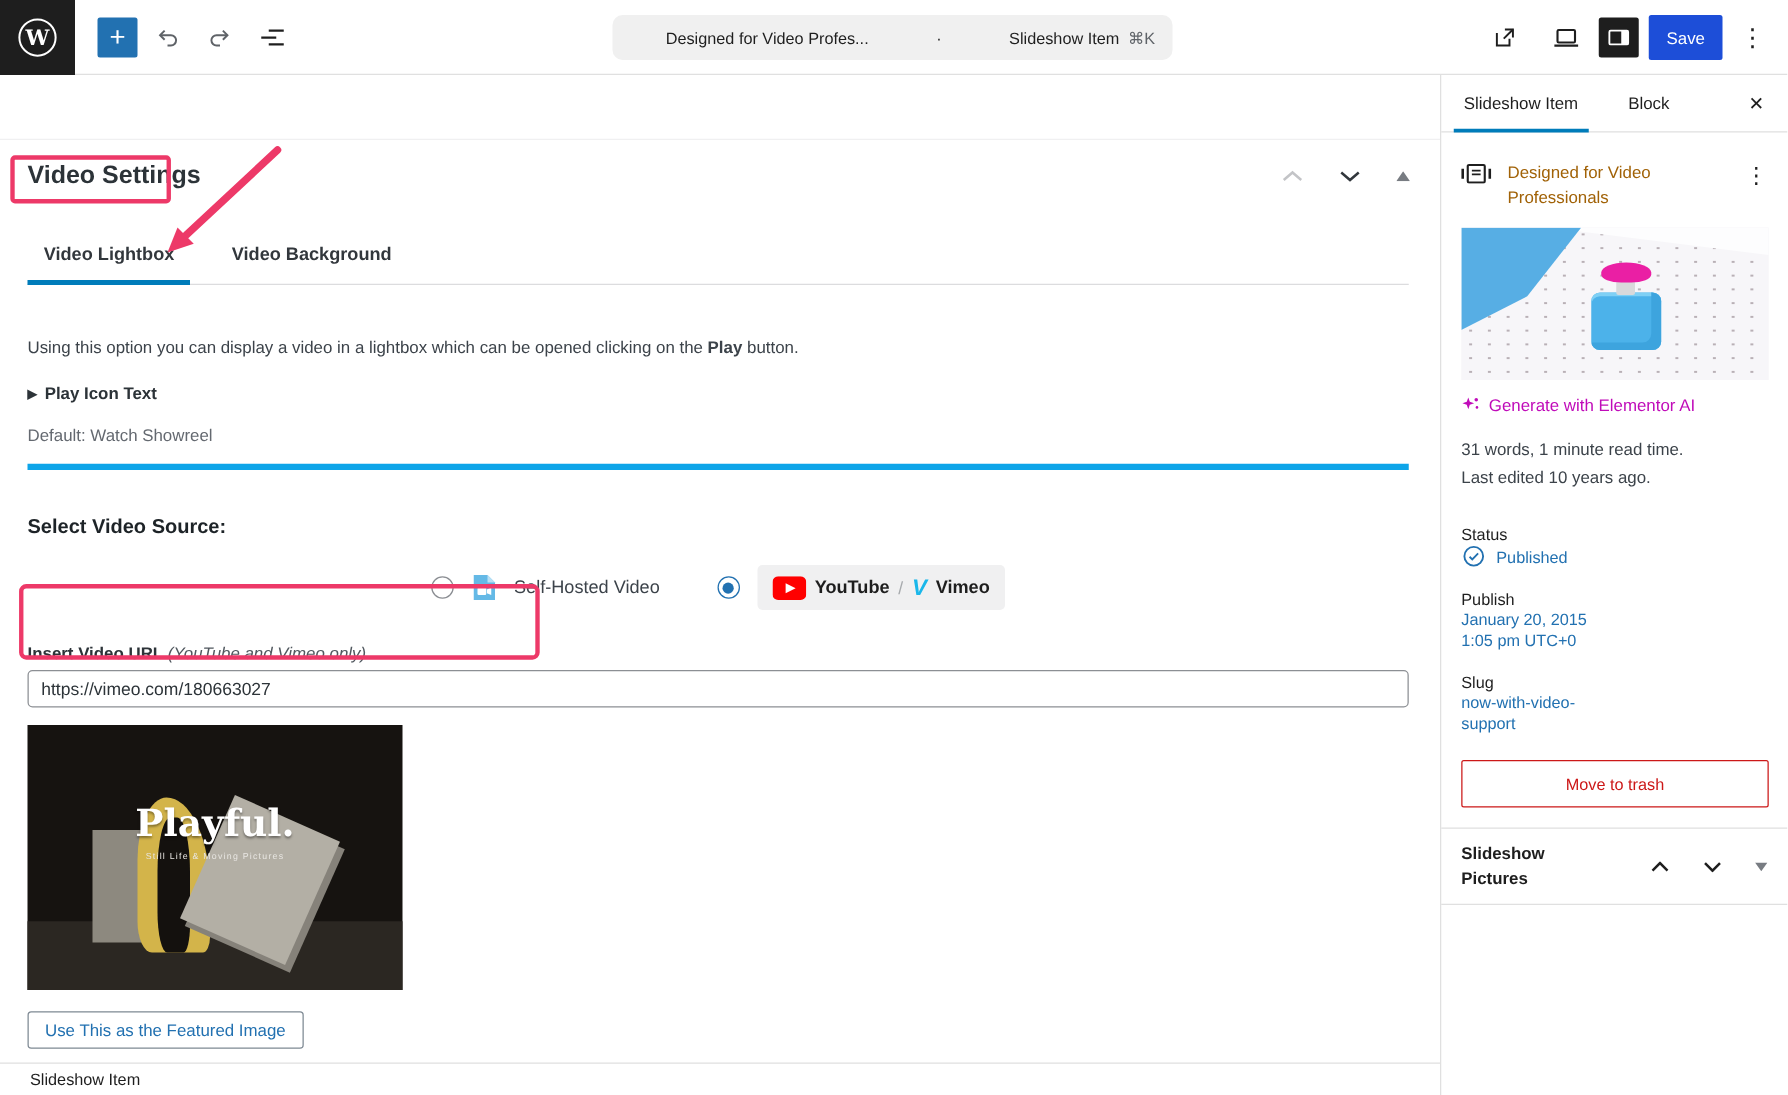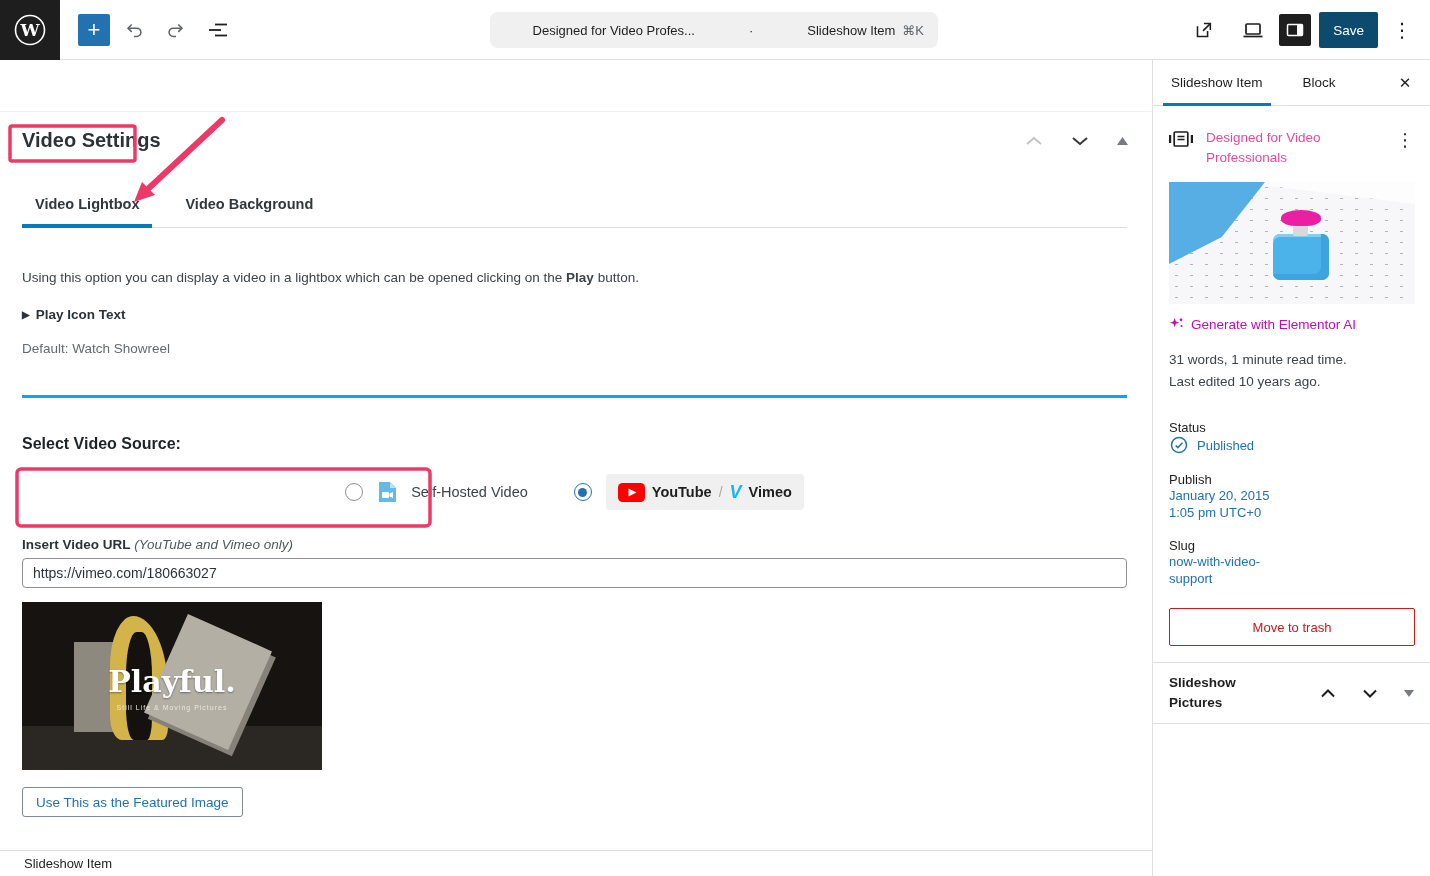--- a/index.html
+++ b/index.html
@@ -9,21 +9,21 @@
   .topbar { height:60px; display:flex; align-items:center; position:relative; background:#fff; border-bottom:1px solid #e0e0e0; }
   .wp-logo { width:60px; height:60px; background:#1e1e1e; display:flex; align-items:center; justify-content:center; flex:none; cursor:pointer; }
   .inserter-btn { width:32px; height:32px; margin-left:18px; background:#2271b1; border:none; border-radius:2px; color:#fff; font-size:22px; line-height:30px; text-align:center; cursor:pointer; flex:none; }
   .tool-icon { width:36px; height:36px; border:none; background:none; display:flex; align-items:center; justify-content:center; cursor:pointer; margin-left:6px; flex:none; }
   .doc-pill { position:absolute; left:490px; top:12px; width:448px; height:36px; background:#f0f0f0; border-radius:8px; display:flex; align-items:center; justify-content:center; font-size:13px; cursor:pointer;gap:48px; }
   .doc-pill .title-txt { font-weight:400; color:#1e1e1e; }
   .doc-pill .sep { margin:0 6px; color:#1e1e1e; }
   .doc-pill .kbd { position:absolute; right:14px; color:#5f6368; font-size:13px; }
   .topbar-right { position:absolute; right:12px; top:0; height:60px; display:flex; align-items:center; gap:8px; }
   .sidebar-toggle { width:32px; height:32px; background:#1e1e1e; border:none; border-radius:2px; display:flex; align-items:center; justify-content:center; cursor:pointer; }
-  .save-btn { height:36px; padding:0 14px; background:#0c4a6e; color:#fff; border:none; border-radius:2px; font-size:13.5px; cursor:pointer; }
+  .save-btn { height:36px; padding:0 14px; background:#1d4ed8; color:#fff; border:none; border-radius:2px; font-size:13.5px; cursor:pointer; }
   .kebab { background:none; border:none; font-size:20px; color:#1e1e1e; cursor:pointer; padding:4px 6px; letter-spacing:0; }
 
   
   .workspace { display:flex; height:816px; }
   .content-col { width:1152px; position:relative; background:#fff; }
   .side-col { width:278px; border-left:1px solid #e0e0e0; background:#fff; position:relative; font-size:13px; }
 
   
   .metabox { margin-top:51px; border-top:1px solid #f0f0f1; }
   .mb-header { display:flex; align-items:center; justify-content:space-between; padding:17px 24px 0 22px; }
@@ -32,35 +32,35 @@
   .mb-controls button { background:none; border:none; cursor:pointer; display:flex; align-items:center; }
   .tabs { margin:44px 25px 0 22px; border-bottom:1px solid #dcdcde; display:flex; }
   .tab { position:relative; font-size:14.5px; font-weight:700; color:#32373c; padding:0 13px 15px; cursor:pointer; background:none; border:none; font-family:inherit; }
   .tab + .tab { margin-left:20px; }
   .tab.active::after { content:""; position:absolute; left:0; right:0; bottom:-1px; height:4px; background:#007cba; }
   .mb-body { padding:0 25px 0 22px; }
   .desc { margin-top:42px; font-size:13.5px; color:#3c434a; }
   .field-label { margin-top:22px; font-size:13.5px; font-weight:700; color:#2c3338; display:flex; align-items:center; gap:6px; }
   .play-glyph { font-size:10px; color:#2c3338; }
   .txt-input { margin-top:6px; width:100%; height:30px; border:1px solid #8c8f94; border-radius:4px; padding:0 10px; font-size:14px; color:#2c3338; font-family:inherit; background:#fff; }
-  .default-note { margin-top:19px; font-size:13.5px; color:#646970; padding-bottom:39px; border-bottom:3px solid #0ea5e9; }
+  .default-note { margin-top:19px; font-size:13.5px; color:#646970; padding-bottom:15px; border-bottom:5px solid #0ea5e9; }
   .src-heading { margin-top:37px; font-size:16px; font-weight:700; color:#1d2327; }
   .radio-row { margin-top:21px; height:36px; display:flex; align-items:center;justify-content:center; }
   .radio { width:18px; height:18px; border-radius:50%; border:1.5px solid #8c8f94; background:#fff; flex:none; cursor:pointer; position:relative; }
   .radio.checked { border-color:#2271b1; }
   .radio.checked::after { content:""; position:absolute; left:3.5px; top:3.5px; width:9px; height:9px; border-radius:50%; background:#2271b1; }
   .src-label { font-size:14.5px; font-weight:500; color:#3c434a; margin-left:14px; }
   .yt-vimeo-chip { margin-left:14px; background:#f0f0f1; border-radius:4px; height:36px; display:flex; align-items:center; padding:0 12px; gap:7px; }
   .chip-brand { font-size:14.5px; font-weight:700; color:#1e1e1e; }
   .chip-sep { color:#a7aaad; font-size:14px; }
   .vimeo-v { font-style:italic; font-weight:700; font-size:18px; color:#1ab7ea; line-height:1; }
   .url-label-row { margin-top:27px; font-size:13.5px; }
   .url-label { font-weight:700; color:#2c3338; }
   .url-note { font-style:italic; color:#50575e; }
-  .thumb { margin-top:14px; width:300px; height:168px; background:#161310; position:relative; overflow:hidden; }
+  .thumb { margin-top:14px; width:300px; height:212px; background:#161310; position:relative; overflow:hidden; }
   .thumb .floor { position:absolute; left:-10%; bottom:0; width:120%; height:26%; background:#2b2722; }
   .thumb .book-left { position:absolute; left:52px; bottom:38px; width:70px; height:90px; background:#8d897f; }
   .thumb .foam { position:absolute; left:88px; bottom:30px; width:58px; height:124px; background:#d3b44a; border-radius:40% 60% 10% 20%; }
   .thumb .sculpt { position:absolute; left:104px; bottom:30px; width:26px; height:108px; background:#14110e; border-radius:40% 40% 20% 30%; }
   .thumb .book-right { position:absolute; left:140px; bottom:34px; width:92px; height:108px; background:#b3afa5; transform:rotate(24deg); box-shadow:6px 4px 0 #86827a; }
   .thumb .t-title { position:absolute; left:0; right:0; top:62px; text-align:center; color:#fff; font-family:"DejaVu Serif", serif; font-weight:700; font-size:30px; text-shadow:0 1px 2px rgba(0,0,0,.4); }
   .thumb .t-sub { position:absolute; left:0; right:0; top:102px; text-align:center; color:#e8e6e2; font-size:7px; letter-spacing:1px; }
   .feat-btn { margin-top:17px; height:30px; padding:0 13px; background:#fff; border:1px solid #7e8993; border-radius:3px; color:#2271b1; font-size:13.5px; font-family:inherit; cursor:pointer; }
 
   
@@ -71,21 +71,21 @@
 
   
   .side-tabs { height:46px; border-bottom:1px solid #e0e0e0; display:flex; align-items:stretch; padding-left:10px; position:relative; }
   .side-tab { position:relative; font-size:13.5px; padding:0 8px; display:flex; align-items:center; color:#1e1e1e; background:none; border:none; font-family:inherit; cursor:pointer; }
   .side-tab.active { font-weight:500; }
   .side-tab.active::after { content:""; position:absolute; left:0; right:0; bottom:-1px; height:3.5px; background:#007cba; }
   .side-tab + .side-tab { margin-left:24px; }
   .side-close { position:absolute; right:10px; top:8px; width:30px; height:30px; background:none; border:none; font-size:15px; color:#1e1e1e; cursor:pointer; }
   .post-card { padding:22px 16px 0; display:flex; }
   .post-card .pc-icon { flex:none; margin-top:3px; }
-  .pc-title { margin-left:13px; width:158px; font-size:13.5px; font-weight:500; line-height:20px; color:#ec4899; }
+  .pc-title { margin-left:13px; width:158px; font-size:13.5px; font-weight:500; line-height:20px; color:#a16207; }
   .pc-kebab { margin-left:auto; background:none; border:none; font-size:18px; color:#1e1e1e; cursor:pointer; height:24px; }
   .feat-img { margin:14px 16px 0; width:246px; height:122px; position:relative; overflow:hidden; background:#f7f6f9; background-image:radial-gradient(#b9b0b6 1px, transparent 1.3px); background-size:15px 11px; }
   .feat-img .wall { position:absolute; left:0; top:0; width:96px; height:100px; background:#57aee4; clip-path:polygon(0 0, 100% 0, 55% 55%, 0 82%); }
   .feat-img .ceiling { position:absolute; left:0; top:0; width:100%; height:22px; background:#fdfdfe; clip-path:polygon(0 0, 100% 0, 100% 100%, 38% 14%); }
   .feat-img .cube { position:absolute; left:104px; top:52px; width:56px; height:46px; background:#4cb2ea; border-radius:7px; box-shadow:inset -8px -6px 0 #3da4de, inset 0 3px 0 #7fd0f5; }
   .feat-img .stem { position:absolute; left:124px; top:38px; width:15px; height:16px; background:#d9d9db; border-radius:2px; }
   .feat-img .btn-cap { position:absolute; left:112px; top:28px; width:40px; height:16px; background:#ea1fa4; border-radius:50% 50% 40% 40%; }
   .ai-link { margin:13px 16px 0; display:flex; align-items:center; gap:7px; color:#c00bb9; font-size:13.5px; cursor:pointer; }
   .meta-lines { margin:17px 16px 0; color:#3c434a; font-size:13.5px; line-height:22px; }
   .kv-rows { margin:25px 16px 0; }

